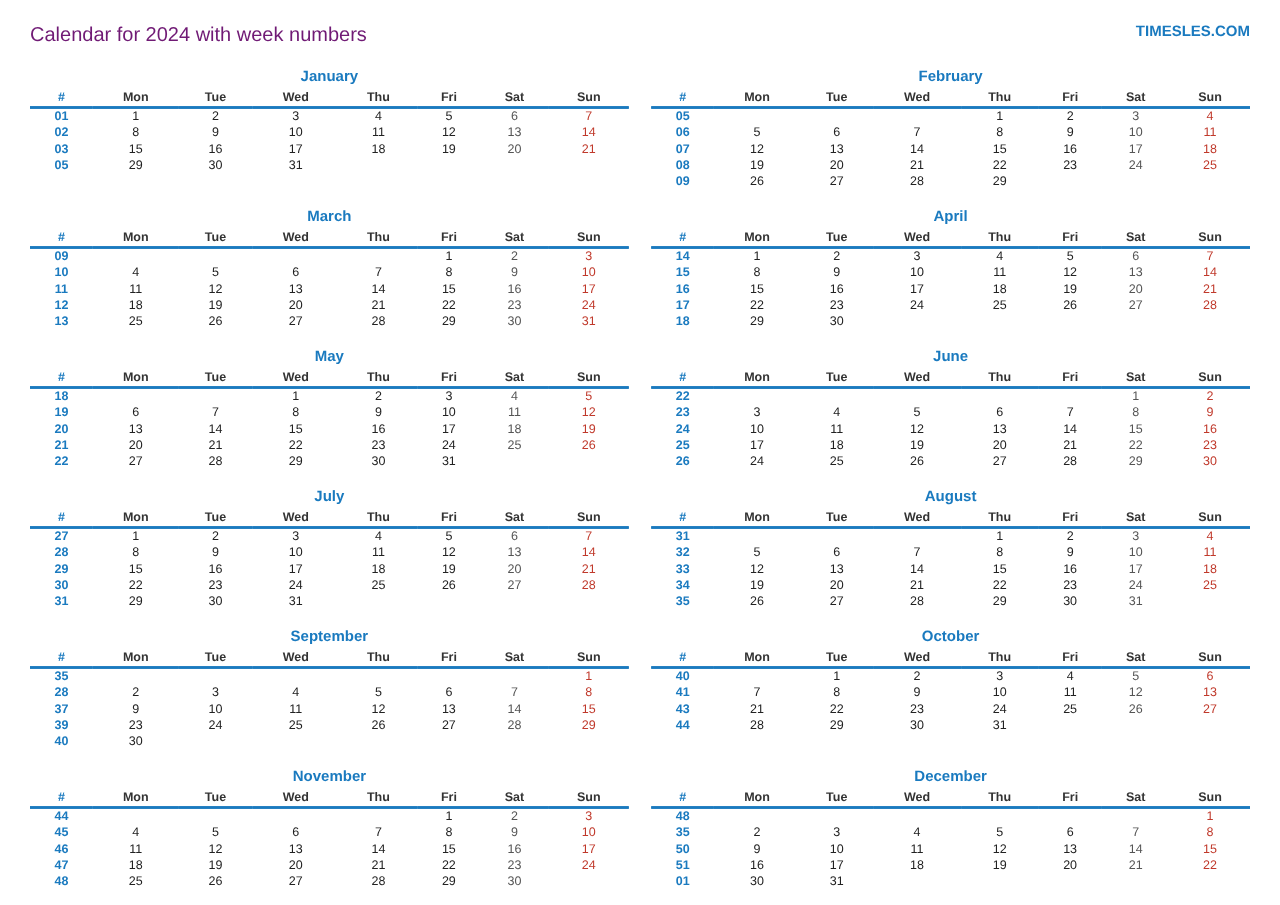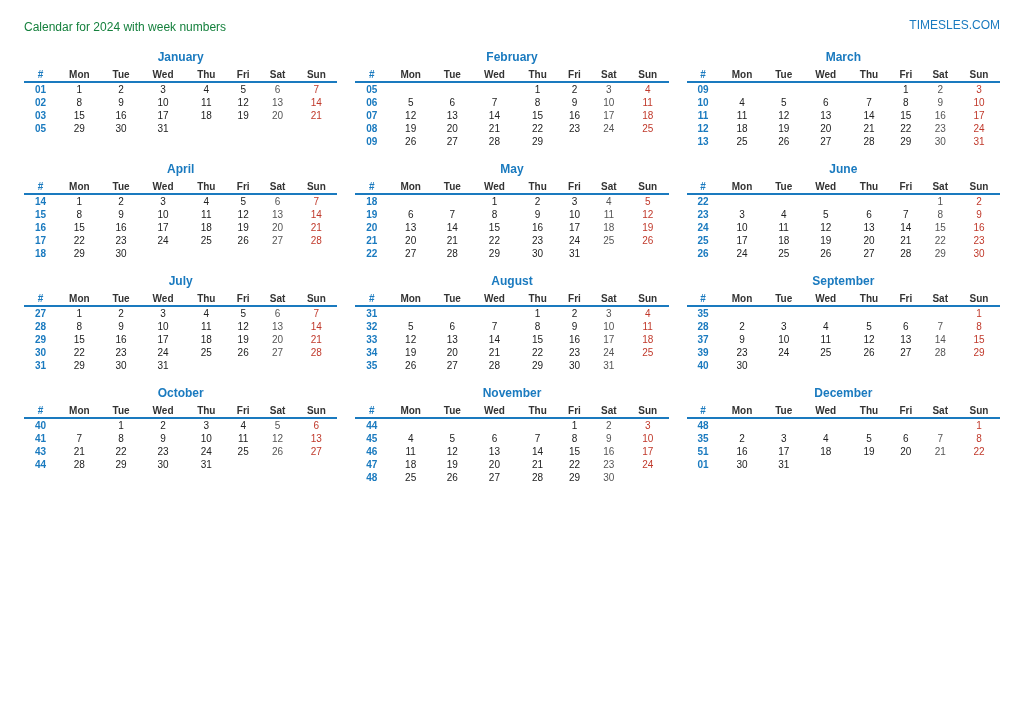--- a/index.html
+++ b/index.html
@@ -4,37 +4,37 @@
   <style>
     * { margin: 0; padding: 0; box-sizing: border-box; }
     body {
       font-family: Arial, sans-serif;
       background: #fff;
       color: #222;
       font-size: 11px;
       padding: 20px 24px;
     }
     h1 {
-      font-size: 12px;
+      font-size: 16px;
       font-weight: normal;
-      color: #15803d;
+      color: #701a75;
       margin-bottom: 16px;
     }
     .site-link {
       position: absolute;
       top: 18px;
       right: 24px;
       color: #1a7abf;
       font-size: 12px;
-      font-weight: normal;
+      font-weight: bold;
       text-decoration: none;
     }
     .calendars-grid {
       display: grid;
-      grid-template-columns: repeat(3, 1fr);
+      grid-template-columns: repeat(2, 1fr);
       gap: 14px 18px;
     }
     .month-block {
       width: 100%;
     }
     .month-title {
       text-align: center;
       color: #1a7abf;
       font-size: 12px;
       font-weight: bold;
@@ -849,20 +849,30 @@
             <td class="week-num">35</td>
             <td>2</td>
             <td>3</td>
             <td>4</td>
             <td>5</td>
             <td>6</td>
             <td class="sat">7</td>
             <td class="sun">8</td>
           </tr>
           <tr>
+            <td class="week-num">50</td>
+            <td>9</td>
+            <td>10</td>
+            <td>11</td>
+            <td>12</td>
+            <td>13</td>
+            <td class="sat">14</td>
+            <td class="sun">15</td>
+          </tr>
+          <tr>
             <td class="week-num">51</td>
             <td>16</td>
             <td>17</td>
             <td>18</td>
             <td>19</td>
             <td>20</td>
             <td class="sat">21</td>
             <td class="sun">22</td>
           </tr>
           <tr>

